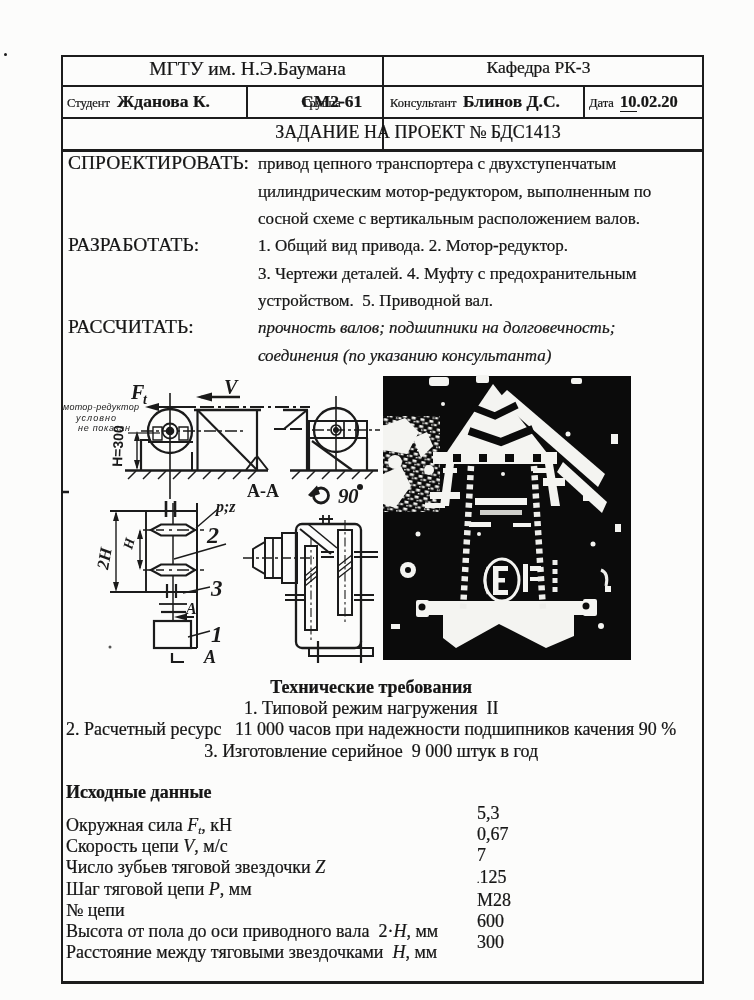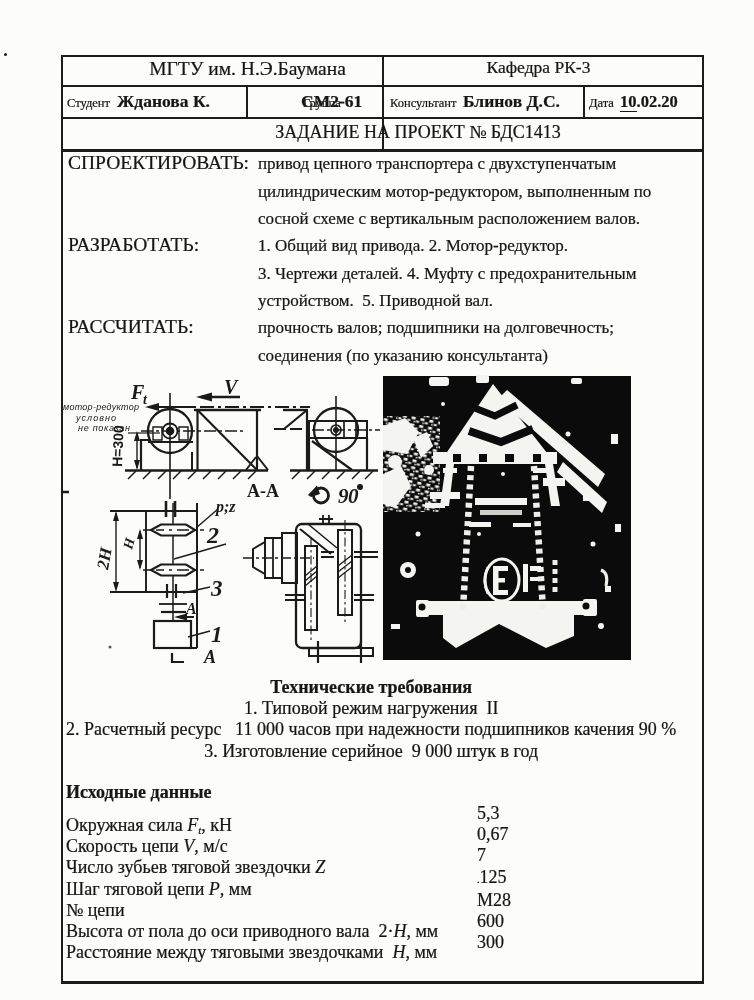--- a/index.html
+++ b/index.html
@@ -43,21 +43,21 @@
 
 <div class="abs" style="left:61px;top:122px;width:723px;text-align:center;font-size:18px;text-indent:-9px;">ЗАДАНИЕ НА ПРОЕКТ № БДС1413</div>
 
 <div class="abs txt" style="left:68px;top:149px;font-size:19.5px;">СПРОЕКТИРОВАТЬ:</div>
 <div class="abs txt" style="left:258px;top:150px;">привод цепного транспортера с двухступенчатым<br>цилиндрическим мотор-редуктором, выполненным по<br>сосной схеме с вертикальным расположением валов.</div>
 
 <div class="abs txt" style="left:68px;top:231px;font-size:19.5px;">РАЗРАБОТАТЬ:</div>
 <div class="abs txt" style="left:258px;top:232px;">1. Общий вид привода. 2. Мотор-редуктор.<br>3. Чертежи деталей. 4. Муфту с предохранительным<br>устройством.&nbsp; 5. Приводной вал.</div>
 
 <div class="abs txt" style="left:68px;top:313px;font-size:19.5px;">РАССЧИТАТЬ:</div>
-<div class="abs txt" style="left:258px;top:314px;">прочность валов; подшипники на долговечность;<br>соединения (по указанию консультанта)</div>
+<div class="abs txt" style="left:258px;top:314px;font-style:italic;">прочность валов; подшипники на долговечность;<br>соединения (по указанию консультанта)</div>
 
 <svg class="abs" style="left:61px;top:370px;filter:blur(0.3px);" width="332" height="305" viewBox="61 370 332 305">
 <g stroke="#1b1b1b" fill="none" stroke-width="2.2">
 
 <line x1="150" y1="407" x2="310" y2="407" stroke-width="1.8" stroke-dasharray="14 4 3 4"></line>
 
 <circle cx="170" cy="431" r="22" stroke-width="2.3"></circle>
 <circle cx="170" cy="431" r="7.5" stroke-width="1.8"></circle>
 <circle cx="170" cy="431" r="3.2" fill="#1a1a1a"></circle>
 <line x1="170" y1="393" x2="170" y2="499" stroke-width="1.6"></line>

